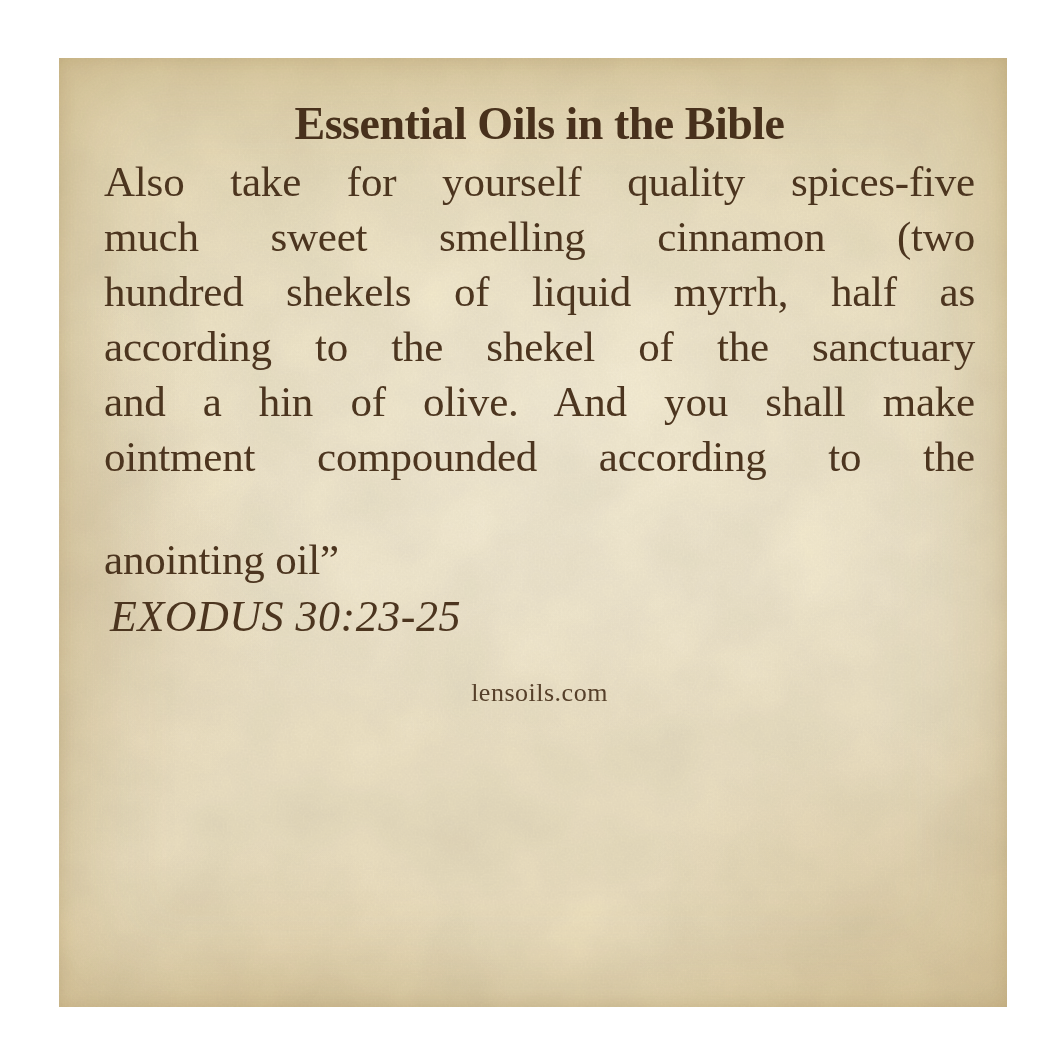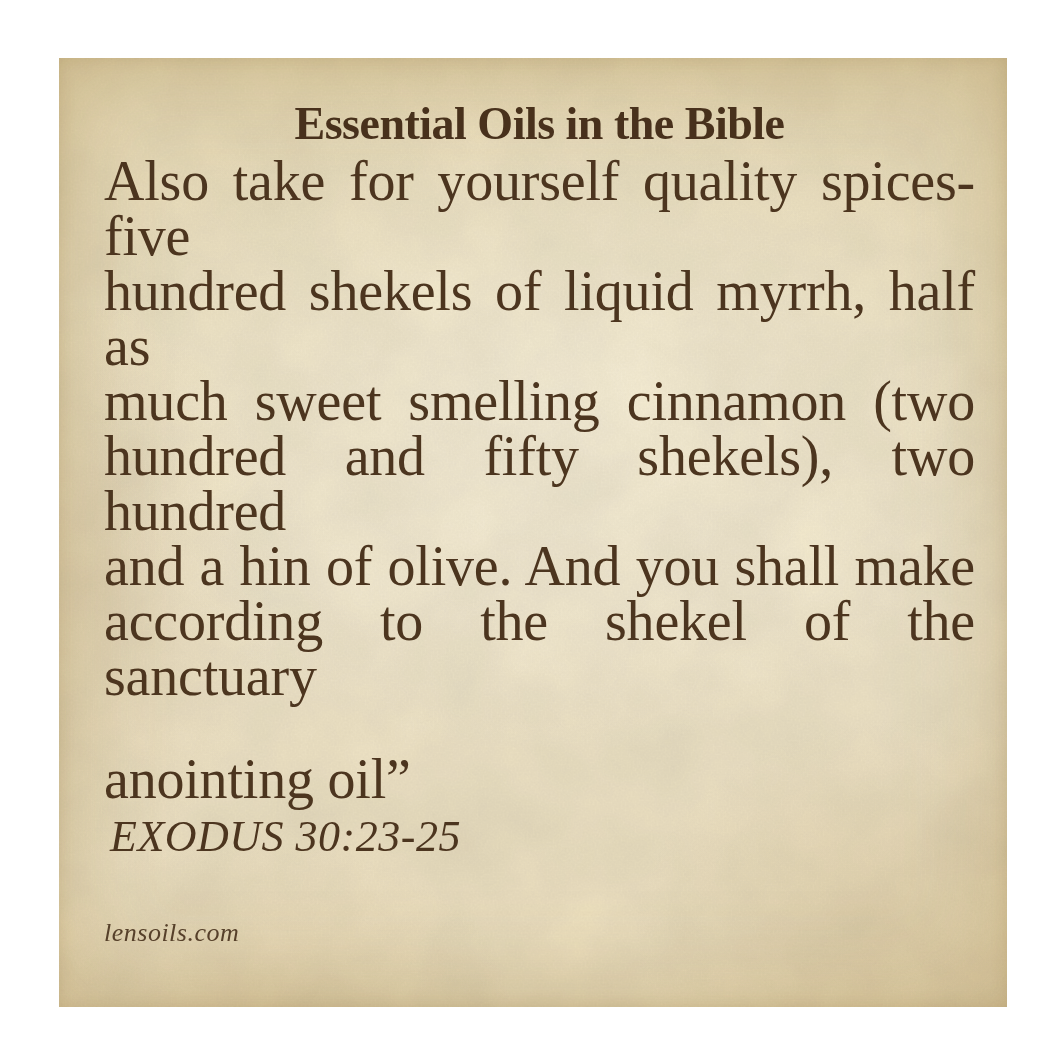--- a/index.html
+++ b/index.html
@@ -63,21 +63,21 @@
     line-height: 60px;
     font-weight: bold;
     text-align: center;
     letter-spacing: -0.5px;
     color: #48311c;
   }
 
   .body-lines { margin: 0; }
 
   .line {
-    font-size: 56px;
+    font-size: 43px;
     line-height: 55px;
     text-align: justify;
     text-align-last: justify;
     letter-spacing: -0.2px;
     white-space: normal;
   }
   .line.last {
     text-align-last: left;
     margin-top: 48px;
   }
@@ -85,25 +85,24 @@
   .reference {
     margin: 2px 0 0 6px;
     font-size: 44px;
     line-height: 56px;
     font-style: italic;
     letter-spacing: 0.5px;
     color: #4c351f;
   }
 
   .watermark {
-    margin-top: 52px;
+    margin-top: 32px;
     font-size: 26px;
     line-height: 32px;
-    font-style: italic;
-    text-align: left;
+    text-align: center;
     letter-spacing: 0.5px;
     color: #56402a;
   }
 </style>
 </head>
 <body>
 
 <div class="canvas">
   <div class="parchment">
 
@@ -132,25 +131,25 @@
       </defs>
       <rect width="948" height="949" filter="url(#clouds)"></rect>
       <rect width="948" height="949" filter="url(#grain)"></rect>
     </svg>
 
     <div class="content">
       <h1 class="title">Essential Oils in the Bible</h1>
 
       <div class="body-lines">
           <div class="line">Also take for yourself quality spices-five</div>
+          <div class="line">much sweet smelling cinnamon (two</div>
           <div class="line">hundred shekels of liquid myrrh, half as</div>
-          <div class="line">much sweet smelling cinnamon (two</div>
-          <div class="line">hundred and fifty shekels), two hundred</div>
+          <div class="line">according to the shekel of the sanctuary</div>
           <div class="line">and a hin of olive. And you shall make</div>
-          <div class="line">according to the shekel of the sanctuary</div>
+          <div class="line">ointment compounded according to the</div>
           <div class="line last">anointing oil”</div>
         </div>
 
       <div class="reference">EXODUS 30:23-25</div>
 
       <div class="watermark">lensoils.com</div>
     </div>
   </div>
 </div>
 

